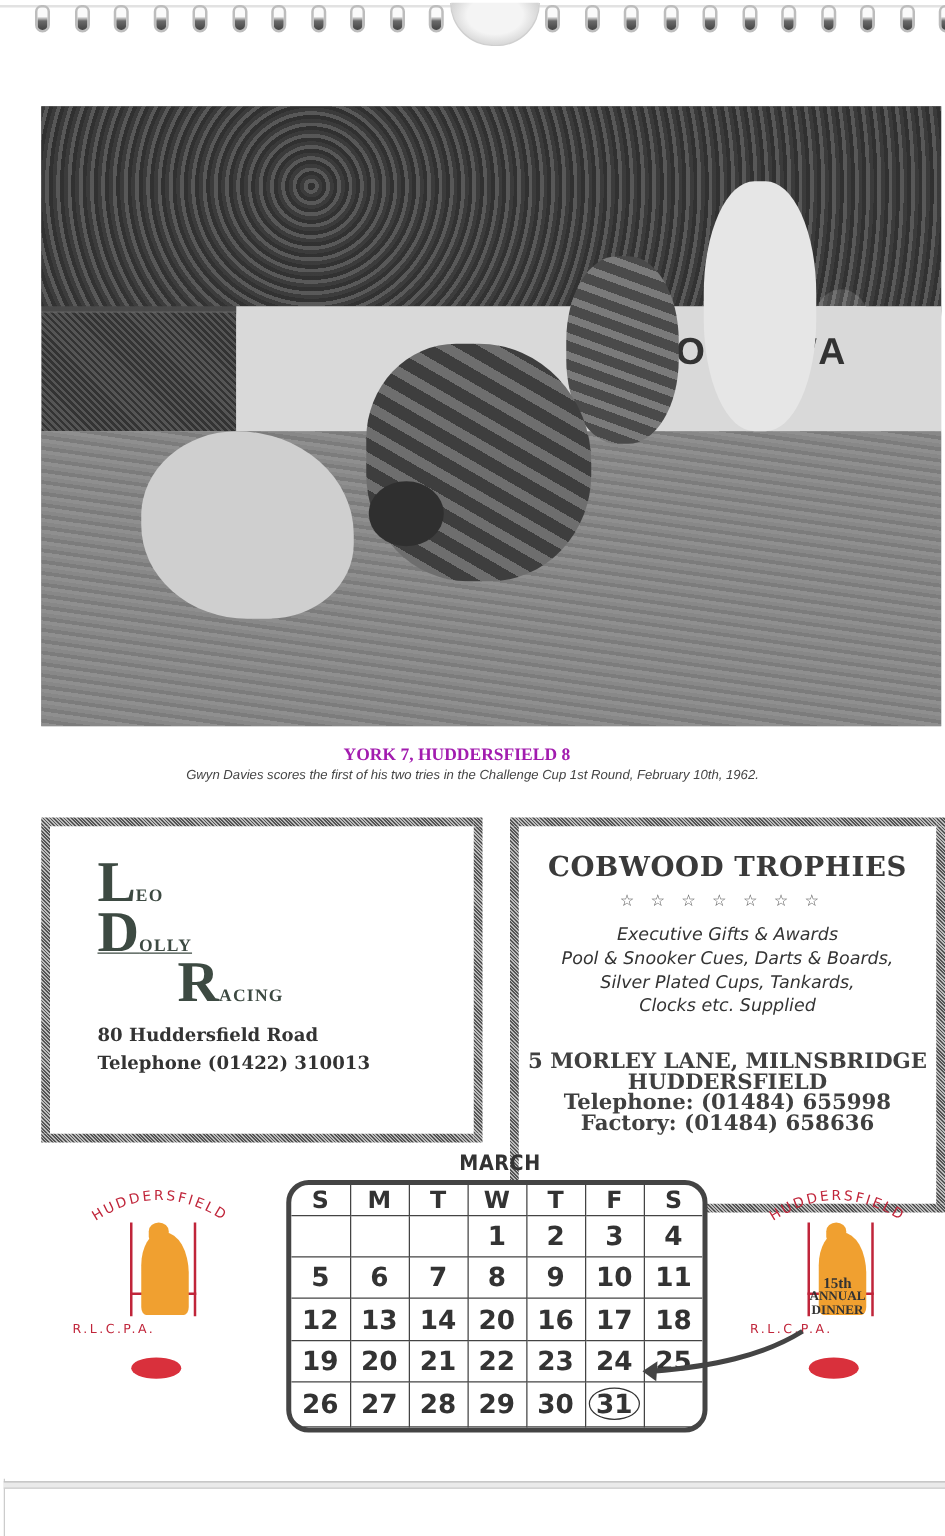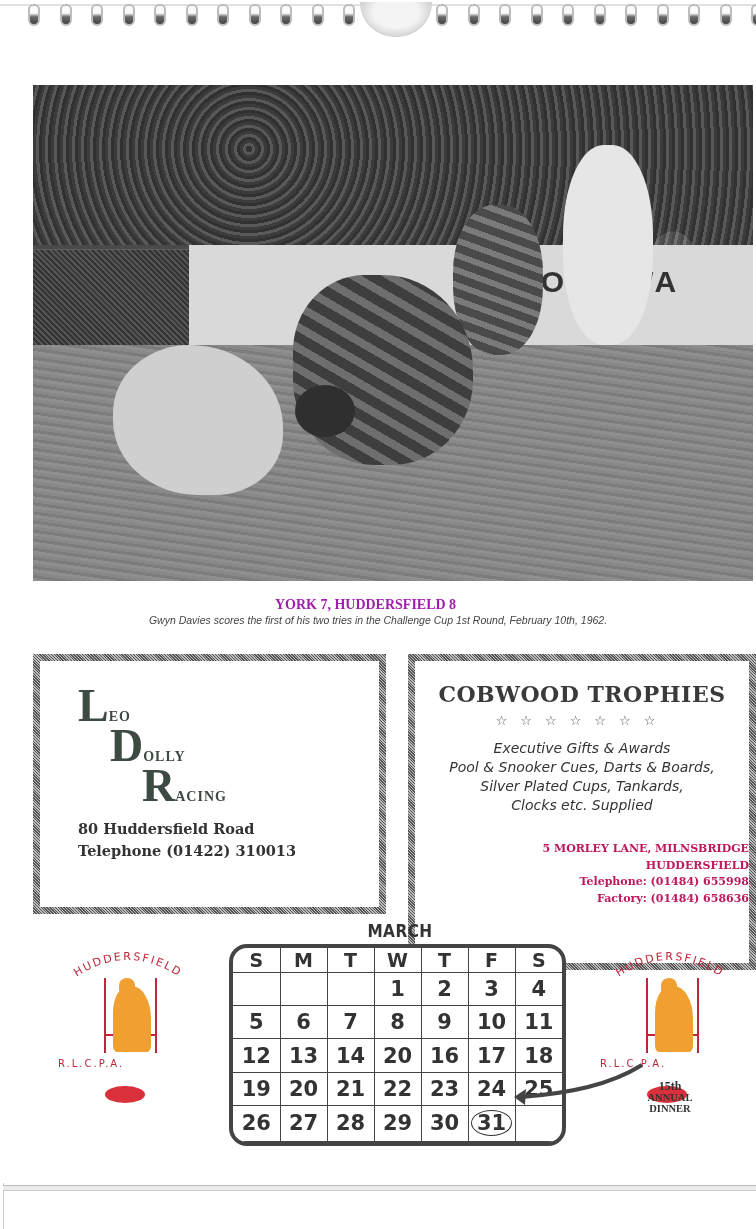--- a/index.html
+++ b/index.html
@@ -32,27 +32,27 @@
   .caption-sub{position:absolute;left:0;top:614px;width:756px;text-align:center;font-size:10.5px;font-style:italic;color:#444;font-family:"Liberation Sans",sans-serif;}
 
   .ad{position:absolute;box-sizing:border-box;border:7px solid #777;background:#fff;
       border-image:repeating-linear-gradient(45deg,#555 0 1px,#bbb 1px 2px) 7;}
   .ad-leo{left:33px;top:654px;width:353px;height:260px;}
   .ad-cob{left:408px;top:654px;width:348px;height:316px;text-decoration:underline;}
   .leo-logo{position:absolute;left:38px;top:22px;font-family:"Liberation Serif",serif;font-weight:bold;color:#3d4a42;line-height:1;}
   .leo-line{display:block;white-space:nowrap;}
   .leo-line .big{font-size:46px;}
   .leo-line .small{font-size:14px;letter-spacing:1px;}
-  .leo-l2{margin-left:32px;margin-top:-6px;}
+  .leo-l2{margin-top:-6px;text-decoration:underline;}
   .leo-l3{margin-left:64px;margin-top:-6px;}
   .leo-addr{position:absolute;left:38px;top:157px;font-family:"DejaVu Serif",serif;font-weight:bold;font-size:14.5px;color:#333;line-height:22px;}
   .cob-title{position:absolute;left:0;top:20px;width:100%;text-align:center;font-family:"DejaVu Serif",serif;font-weight:bold;font-size:22px;color:#3a3a3a;letter-spacing:.5px;}
   .cob-stars{position:absolute;left:0;top:52px;width:100%;text-align:center;font-size:13px;color:#555;letter-spacing:13px;}
   .cob-lines{position:absolute;left:0;top:78px;width:100%;text-align:center;font-family:"DejaVu Sans",sans-serif;font-style:italic;font-size:14px;color:#333;line-height:19px;}
-  .cob-addr{position:absolute;left:0;top:180px;width:100%;text-align:right;font-family:"DejaVu Serif",serif;font-weight:bold;font-size:11px;color:#be185d;line-height:16.5px;}
+  .cob-addr{position:absolute;left:0;top:180px;width:100%;text-align:center;font-family:"DejaVu Serif",serif;font-weight:bold;font-size:17px;color:#404040;line-height:16.5px;}
 
   .cal-month{position:absolute;left:220px;top:921px;width:360px;text-align:center;font-family:"DejaVu Sans",sans-serif;font-weight:bold;font-size:17px;color:#333;letter-spacing:.5px;transform:scaleX(.9);}
   .cal{position:absolute;left:229px;top:944px;width:337px;height:202px;box-sizing:border-box;border:4px solid #444;border-radius:18px;overflow:hidden;background:#fff;}
   .cal table{width:100%;height:100%;border-collapse:collapse;table-layout:fixed;}
   .cal td{border:1.5px solid #444;text-align:center;font-family:"DejaVu Sans",sans-serif;font-weight:bold;color:#333;font-size:21px;padding:0;}
   .cal tr:first-child td{border-top:none;font-size:19px;height:24px;}
   .cal tr td:first-child{border-left:none;}
   .cal tr td:last-child{border-right:none;}
   .cal tr:last-child td{border-bottom:none;}
   .circled span{display:inline-block;border:1.5px solid #333;border-radius:50%;padding:0 5px;}
@@ -61,21 +61,21 @@
   .logo-left{left:58px;top:938px;}
   .logo-right{left:600px;top:938px;}
   .logo .arc{position:absolute;left:0;top:0;width:140px;height:50px;}
   .logo .post-l,.logo .post-r{position:absolute;top:40px;width:2px;height:75px;background:#c0253a;}
   .logo .post-l{left:46px;} .logo .post-r{left:97px;}
   .logo .bar{position:absolute;left:46px;top:96px;width:53px;height:2px;background:#c0253a;}
   .logo .figure{position:absolute;left:55px;top:48px;width:38px;height:66px;background:#f0a030;border-radius:40% 50% 10% 10%;}
   .logo .figure::before{content:"";position:absolute;left:6px;top:-8px;width:16px;height:14px;background:#f0a030;border-radius:50% 50% 20% 20%;}
   .logo .rlcpa{position:absolute;left:0;top:120px;width:140px;font-family:"DejaVu Sans",sans-serif;font-size:10px;color:#c0253a;letter-spacing:2px;}
   .logo .oval{position:absolute;left:47px;top:148px;width:40px;height:17px;border-radius:50%;background:#d9303c;}
-  .dinner{position:absolute;left:640px;top:1081px;width:60px;text-align:center;font-family:"Liberation Serif",serif;font-weight:bold;font-size:10.5px;color:#333;line-height:11px;}
+  .dinner{position:absolute;left:640px;top:1021px;width:60px;text-align:center;font-family:"Liberation Serif",serif;font-weight:bold;font-size:10.5px;color:#333;line-height:11px;}
   .dinner .n{font-size:12px;}
   .arrow{position:absolute;left:500px;top:1055px;width:160px;height:90px;}
 
   .bottom-line{position:absolute;left:3px;top:1185px;width:753px;height:4px;border-top:1px solid #bbb;border-bottom:1px solid #ccc;background:#eaeaea;}
   .bottom-edge{position:absolute;left:3px;top:1183px;width:1px;height:46px;background:#ccc;}
 </style>
 </head>
 <body>
 
 <div class="rings">

